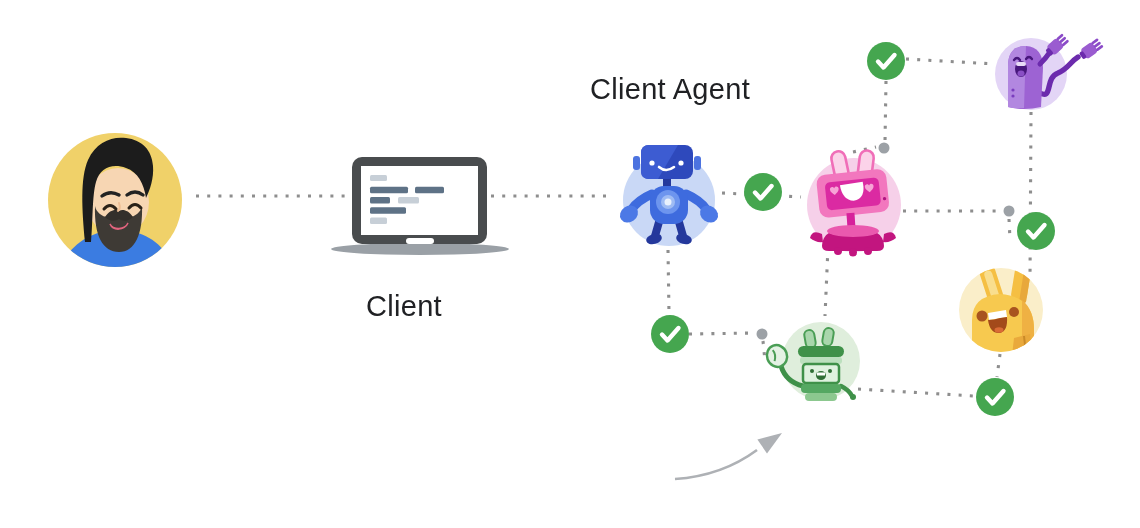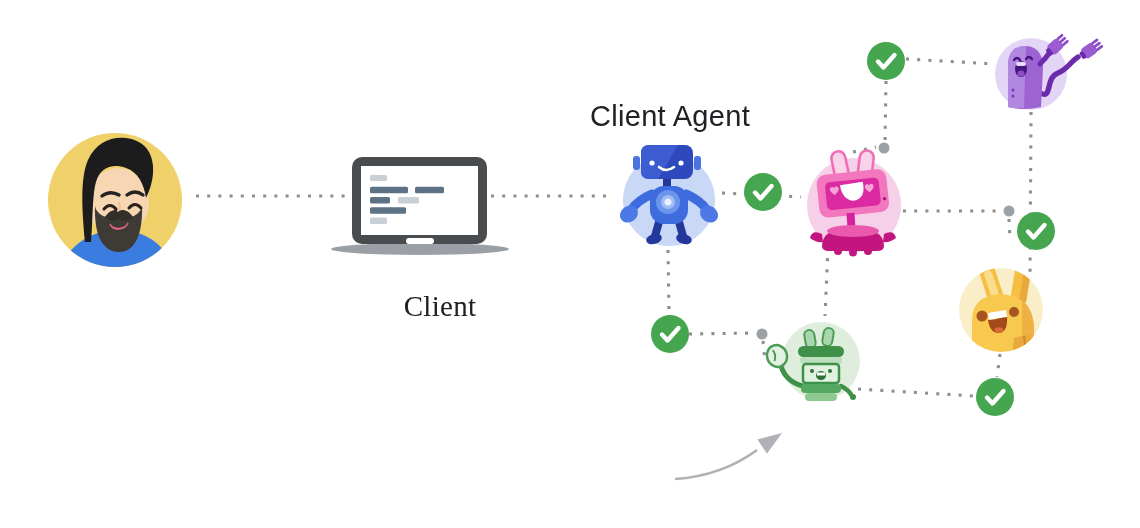--- a/index.html
+++ b/index.html
@@ -7,22 +7,22 @@
     position:relative;width:1140px;height:528px;background:#ffffff;
     overflow:hidden;font-family:"Liberation Sans",sans-serif;
   }
   .scene{position:absolute;left:0;top:0;}
   .lbl{
     position:absolute;color:#202124;font-size:29px;font-weight:400;
     letter-spacing:.3px;text-align:center;line-height:1.1;white-space:nowrap;
     user-select:none;
   }
   .lbl-end-user{left:40px;top:290px;width:200px;}
-  .lbl-client{left:340px;top:291px;width:200px;font-family:Liberation Serif, serif;}
-  .lbl-client-agent{left:570px;top:101px;width:200px;}
+  .lbl-client{left:304px;top:291px;width:200px;}
+  .lbl-client-agent{left:570px;top:74px;width:200px;}
   .lbl-mesh{left:350px;top:459px;width:300px;font-size:30px;}
 </style>
 </head>
 <body>
 
 <div class="stage">
 
 <svg class="scene" width="1140" height="528" viewBox="0 0 1140 528">
   <defs>
     <g id="check">

